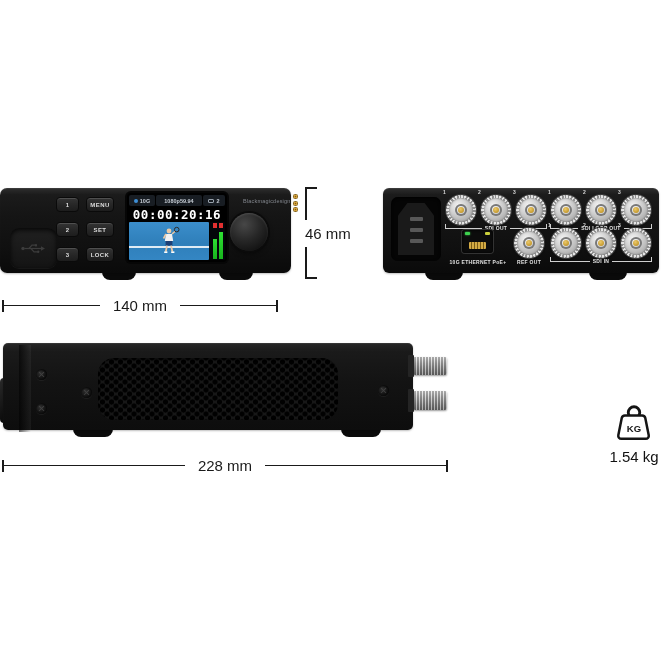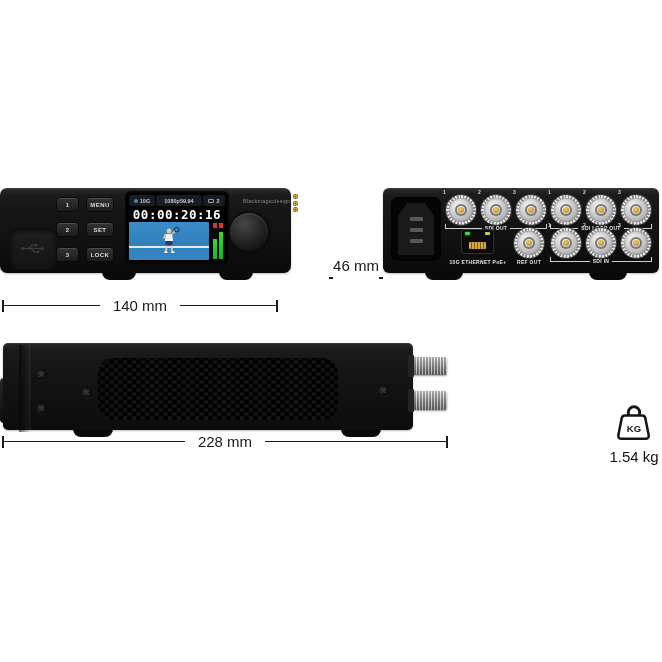--- a/index.html
+++ b/index.html
@@ -124,22 +124,22 @@
     background:#242424;border-radius:1px;}
   #side .f1{left:73px;top:88px;width:40px;}
   #side .f2{left:341px;top:88px;width:40px;}
 
   
   .hdim{position:absolute;display:flex;align-items:center;color:#1a1a1a;font-size:15px;}
   .hdim .cap{width:2px;height:12px;background:#1a1a1a;}
   .hdim .ln{flex:1;height:1.5px;background:#1a1a1a;}
   .hdim .txt{padding:0 13px;white-space:nowrap;}
   #dim140{left:2px;top:297px;width:276px;}
-  #dim228{left:2px;top:433px;width:446px;}
-  .vdim{position:absolute;display:flex;align-items:flex-end;color:#1a1a1a;font-size:15px;margin-left:24px;}
+  #dim228{left:2px;top:457px;width:446px;}
+  .vdim{position:absolute;display:flex;flex-direction:column;align-items:flex-start;color:#1a1a1a;font-size:15px;}
   .vdim .cap{width:12px;height:2px;background:#1a1a1a;}
   .vdim .ln{width:1.5px;flex:1;background:#1a1a1a;}
   .vdim .txt{padding:5px 0;white-space:nowrap;}
   #dim46{left:305px;top:187px;width:54px;height:92px;}
 
   
   #weight{position:absolute;left:606px;top:402px;width:56px;text-align:center;}
   #weight svg{display:block;margin:0 auto;}
   #weight .wtxt{font-size:15px;color:#111;margin-top:2px;white-space:nowrap;}
 </style>

